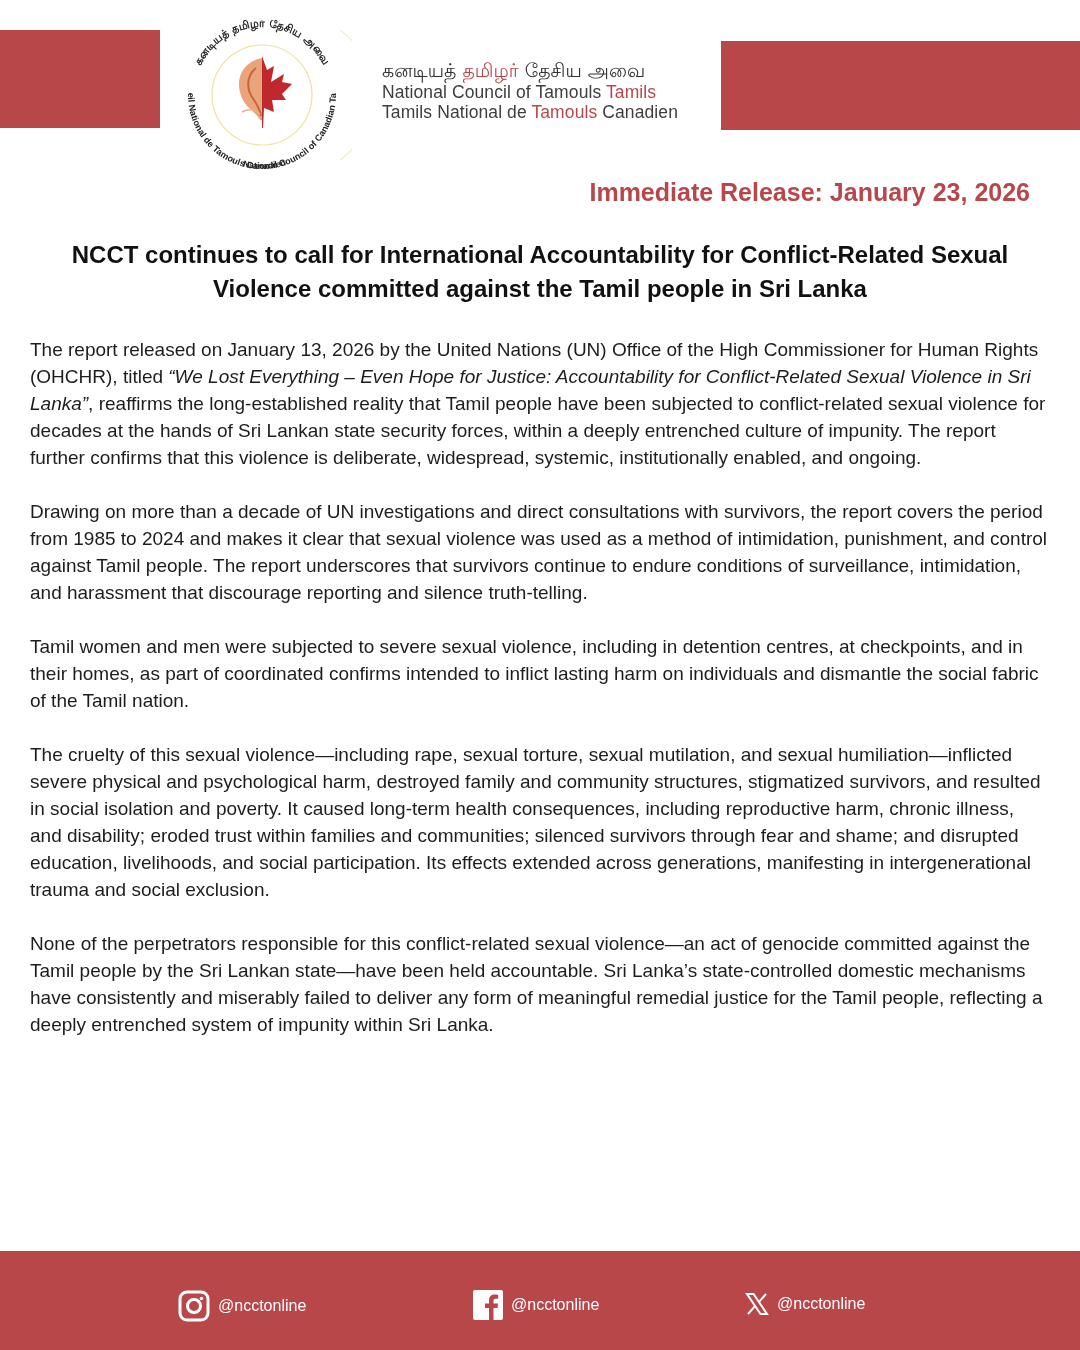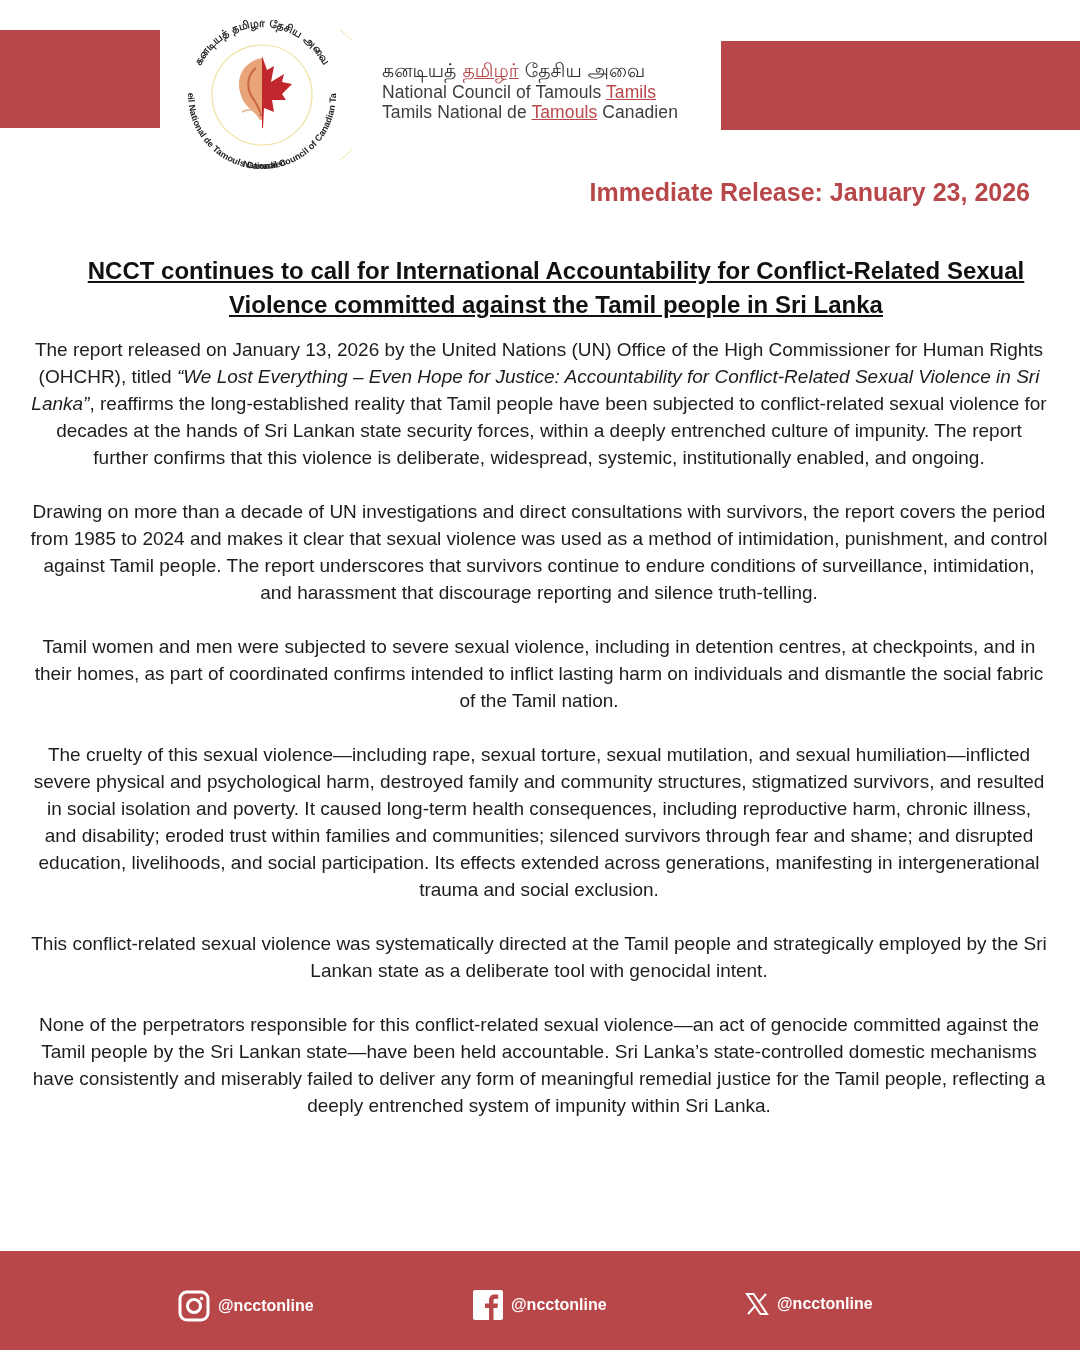--- a/index.html
+++ b/index.html
@@ -11,43 +11,43 @@
   .bar { position: absolute; background: #b8474a; }
   .bar-left { left: 0; top: 30px; width: 160px; height: 98px; }
   .bar-right { left: 721px; top: 41px; width: 359px; height: 89px; }
 
   .logo { position: absolute; left: 172px; top: 20px; width: 180px; height: 150px; }
 
   .org-names { position: absolute; left: 382px; top: 58px; color: #3e3e3e; }
   .org-names div { white-space: nowrap; }
   .org-tamil { font-family: "DejaVu Sans", sans-serif; font-size: 19px; line-height: 24px; color: #333; }
   .org-en, .org-fr { font-size: 17.5px; line-height: 20px; letter-spacing: 0.1px; }
-  .accent { color: #b8474a; text-decoration: underline; }
+  .accent { color: #b8474a; }
 
   .release {
     position: absolute; right: 50px; top: 178px;
     font-size: 25px; font-weight: bold; color: #b8474a; white-space: nowrap; text-align: center;
   }
   .headline {
     position: absolute; left: 30px; width: 1020px; top: 238px;
     text-align: center; font-size: 24px; font-weight: bold; line-height: 34px; color: #111;
   }
   .body-text {
     position: absolute; left: 30px; width: 1020px; top: 336px;
     font-size: 19px; line-height: 27px; color: #1d1d1d;
   }
-  .body-text p { margin: 0 2px 27px 0; text-align: center; }
+  .body-text p { margin: 0 2px 27px 0; }
   .body-text em { font-style: italic; }
 
   .footer {
     position: absolute; left: 0; top: 1251px; width: 1080px; height: 99px;
     background: #b8474a;
   }
   .social { position: absolute; display: flex; align-items: center; color: #fff;
-    font-size: 16px; font-weight: bold; padding-left: 11px; }
+    font-size: 16px; font-weight: normal; padding-left: 11px; }
   .social .ico { margin-right: 8px; display: inline-flex; }
   .social-ig { left: 167px; top: 1290px; }
   .social-fb { left: 462px; top: 1290px; }
   .social-x  { left: 734px; top: 1292px; }
 </style>
 </head>
 <body>
 
 <div class="bar bar-left"></div>
 <div class="bar bar-right"></div>
@@ -79,28 +79,27 @@
 </div>
 
 <div class="org-names">
   <div class="org-tamil"><span>கனடியத் </span><span class="accent">தமிழர்</span><span> தேசிய அவை</span></div>
   <div class="org-en"><span>National Council of Tamouls </span><span class="accent">Tamils</span></div>
   <div class="org-fr"><span>Tamils National de </span><span class="accent">Tamouls</span><span> Canadien</span></div>
 </div>
 
 <div class="release">Immediate Release: January 23, 2026</div>
 
-<h1 class="headline" style="margin:16px;text-decoration:underline;">NCCT continues to call for International Accountability for Conflict-Related Sexual Violence committed against the Tamil people in Sri Lanka</h1>
+<h1 class="headline" style="margin:0;">NCCT continues to call for International Accountability for Conflict-Related Sexual Violence committed against the Tamil people in Sri Lanka</h1>
 
 <div class="body-text">
   <p><span>The report released on January 13, 2026 by the United Nations (UN) Office of the High Commissioner for Human Rights (OHCHR), titled </span><em>“We Lost Everything – Even Hope for Justice: Accountability for Conflict-Related Sexual Violence in Sri Lanka”</em><span>, reaffirms the long-established reality that Tamil people have been subjected to conflict-related sexual violence for decades at the hands of Sri Lankan state security forces, within a deeply entrenched culture of impunity. The report further confirms that this violence is deliberate, widespread, systemic, institutionally enabled, and ongoing.</span></p>
   <p>Drawing on more than a decade of UN investigations and direct consultations with survivors, the report covers the period from 1985 to 2024 and makes it clear that sexual violence was used as a method of intimidation, punishment, and control against Tamil people. The report underscores that survivors continue to endure conditions of surveillance, intimidation, and harassment that discourage reporting and silence truth-telling.</p>
   <p>Tamil women and men were subjected to severe sexual violence, including in detention centres, at checkpoints, and in their homes, as part of coordinated confirms intended to inflict lasting harm on individuals and dismantle the social fabric of the Tamil nation.</p>
   <p>The cruelty of this sexual violence—including rape, sexual torture, sexual mutilation, and sexual humiliation—inflicted severe physical and psychological harm, destroyed family and community structures, stigmatized survivors, and resulted in social isolation and poverty. It caused long-term health consequences, including reproductive harm, chronic illness, and disability; eroded trust within families and communities; silenced survivors through fear and shame; and disrupted education, livelihoods, and social participation. Its effects extended across generations, manifesting in intergenerational trauma and social exclusion.</p>
-  <p>This conflict-related sexual violence was systematically directed at the Tamil people and strategically employed by the Sri Lankan state as a deliberate tool with genocidal intent.</p>
   <p>None of the perpetrators responsible for this conflict-related sexual violence—an act of genocide committed against the Tamil people by the Sri Lankan state—have been held accountable. Sri Lanka’s state-controlled domestic mechanisms have consistently and miserably failed to deliver any form of meaningful remedial justice for the Tamil people, reflecting a deeply entrenched system of impunity within Sri Lanka.</p>
 </div>
 
 <div class="footer"></div>
 
 <a class="social social-ig">
   <span class="ico">
     <svg width="32" height="32" viewBox="0 0 32 32">
       <rect x="2" y="2" width="28" height="28" rx="7" fill="none" stroke="#fff" stroke-width="3"></rect>
       <circle cx="16" cy="16" r="6.5" fill="none" stroke="#fff" stroke-width="3"></circle>

